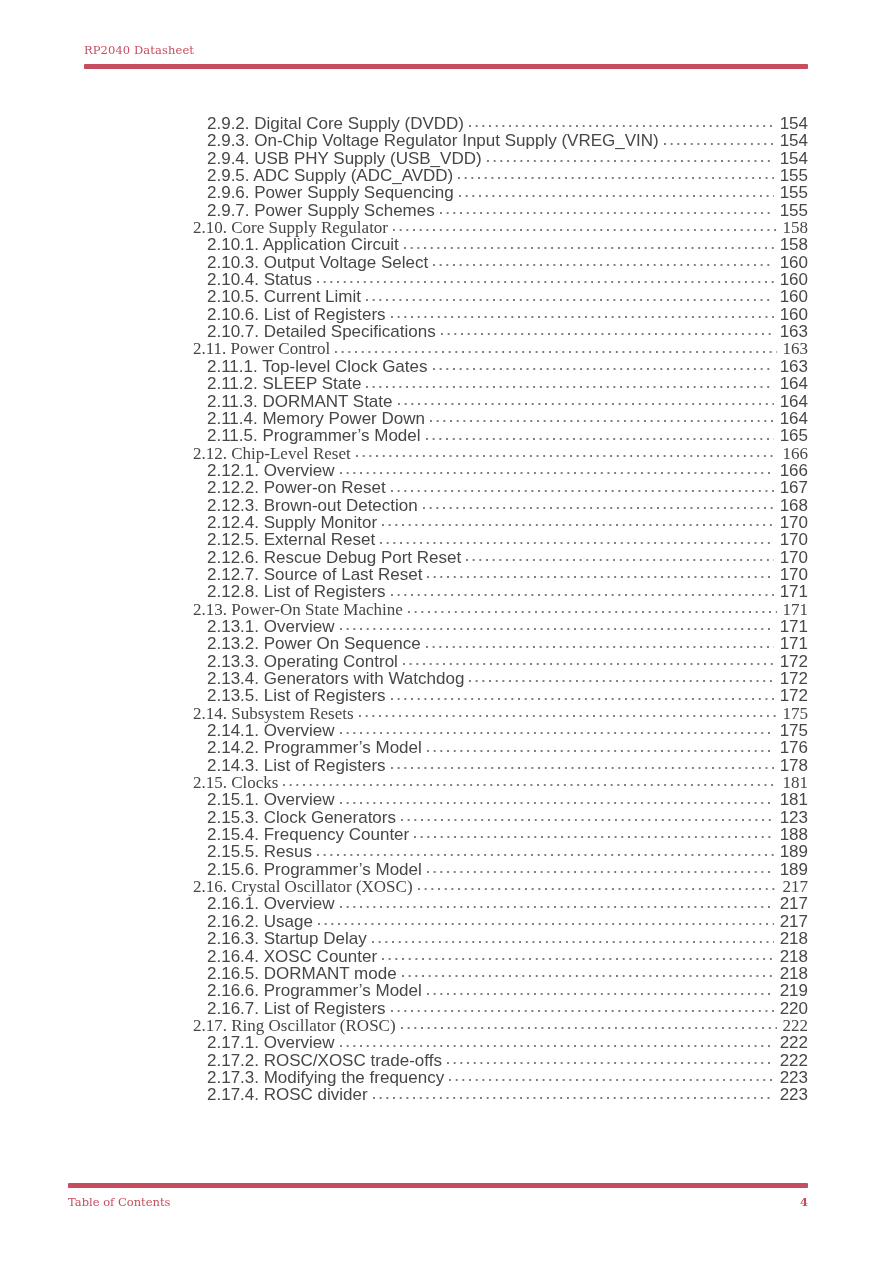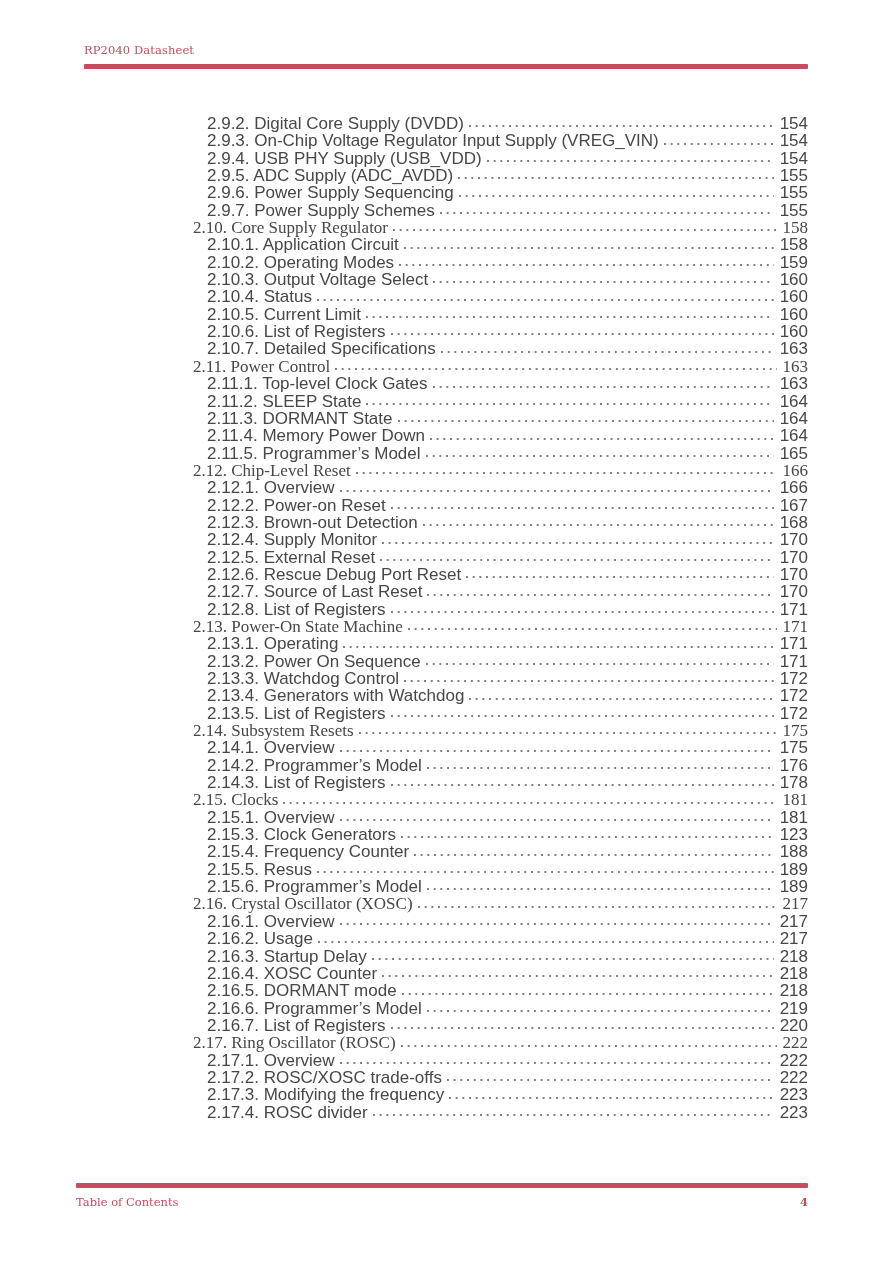--- a/index.html
+++ b/index.html
@@ -51,21 +51,21 @@
     flex:1;
     align-self:flex-end;
     height:2.4px;
     margin:0 6px 4.6px 5px;
     background-image:radial-gradient(circle at 1px 1.2px, var(--dot) 0.85px, transparent 1.05px);
     background-size:6.7px 2.4px;
     background-repeat:repeat-x;
   }
   .toc-row .pg{white-space:nowrap;}
   
-  .ftr{position:absolute;left:76px;right:84px;top:1183px;}
+  .ftr{position:absolute;left:68px;right:84px;top:1183px;}
   .ftr-row{
     display:flex;
     justify-content:space-between;
     margin-top:7px;
     font-family:"DejaVu Serif","Liberation Serif",serif;
     font-size:11.5px;line-height:14px;
     color:var(--accent);
   }
   .ftr-row .pgnum{font-weight:bold;}
 </style>
@@ -114,25 +114,20 @@
         <span class="t">2.10. Core Supply Regulator</span>
         <span class="leader"></span>
         <span class="pg">158</span>
       </div>
       <div class="toc-row level-3">
         <span class="t">2.10.1. Application Circuit</span>
         <span class="leader"></span>
         <span class="pg">158</span>
       </div>
       <div class="toc-row level-3">
-        <span class="t">2.10.2. Operating Modes</span>
-        <span class="leader"></span>
-        <span class="pg">159</span>
-      </div>
-      <div class="toc-row level-3">
         <span class="t">2.10.3. Output Voltage Select</span>
         <span class="leader"></span>
         <span class="pg">160</span>
       </div>
       <div class="toc-row level-3">
         <span class="t">2.10.4. Status</span>
         <span class="leader"></span>
         <span class="pg">160</span>
       </div>
       <div class="toc-row level-3">
@@ -224,31 +219,31 @@
         <span class="t">2.12.8. List of Registers</span>
         <span class="leader"></span>
         <span class="pg">171</span>
       </div>
       <div class="toc-row level-2">
         <span class="t">2.13. Power-On State Machine</span>
         <span class="leader"></span>
         <span class="pg">171</span>
       </div>
       <div class="toc-row level-3">
-        <span class="t">2.13.1. Operating</span>
+        <span class="t">2.13.1. Overview</span>
         <span class="leader"></span>
         <span class="pg">171</span>
       </div>
       <div class="toc-row level-3">
         <span class="t">2.13.2. Power On Sequence</span>
         <span class="leader"></span>
         <span class="pg">171</span>
       </div>
       <div class="toc-row level-3">
-        <span class="t">2.13.3. Watchdog Control</span>
+        <span class="t">2.13.3. Operating Control</span>
         <span class="leader"></span>
         <span class="pg">172</span>
       </div>
       <div class="toc-row level-3">
         <span class="t">2.13.4. Generators with Watchdog</span>
         <span class="leader"></span>
         <span class="pg">172</span>
       </div>
       <div class="toc-row level-3">
         <span class="t">2.13.5. List of Registers</span>

